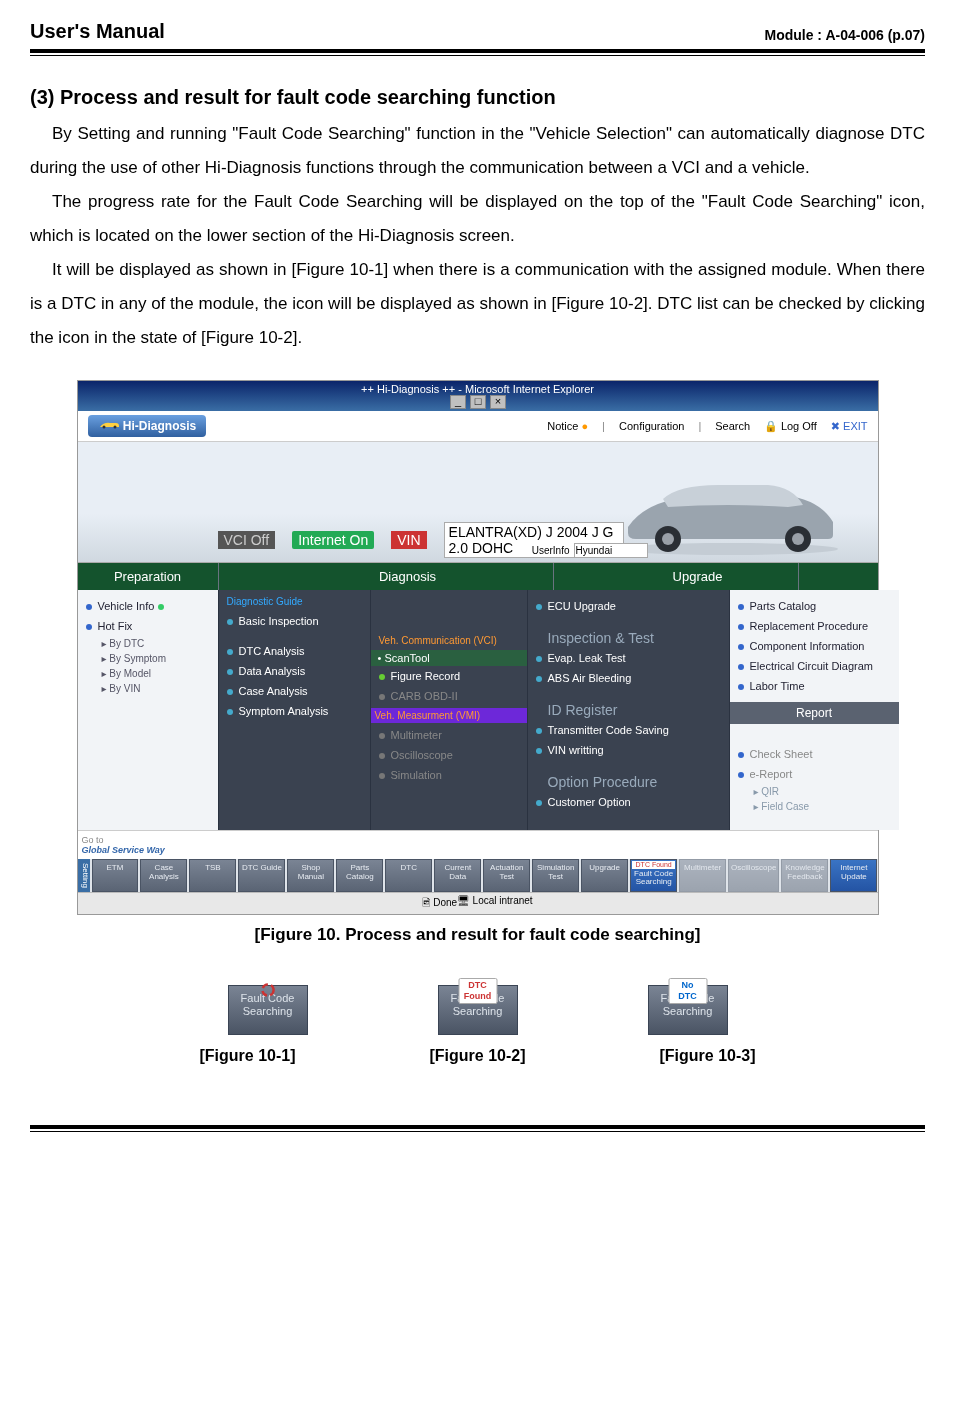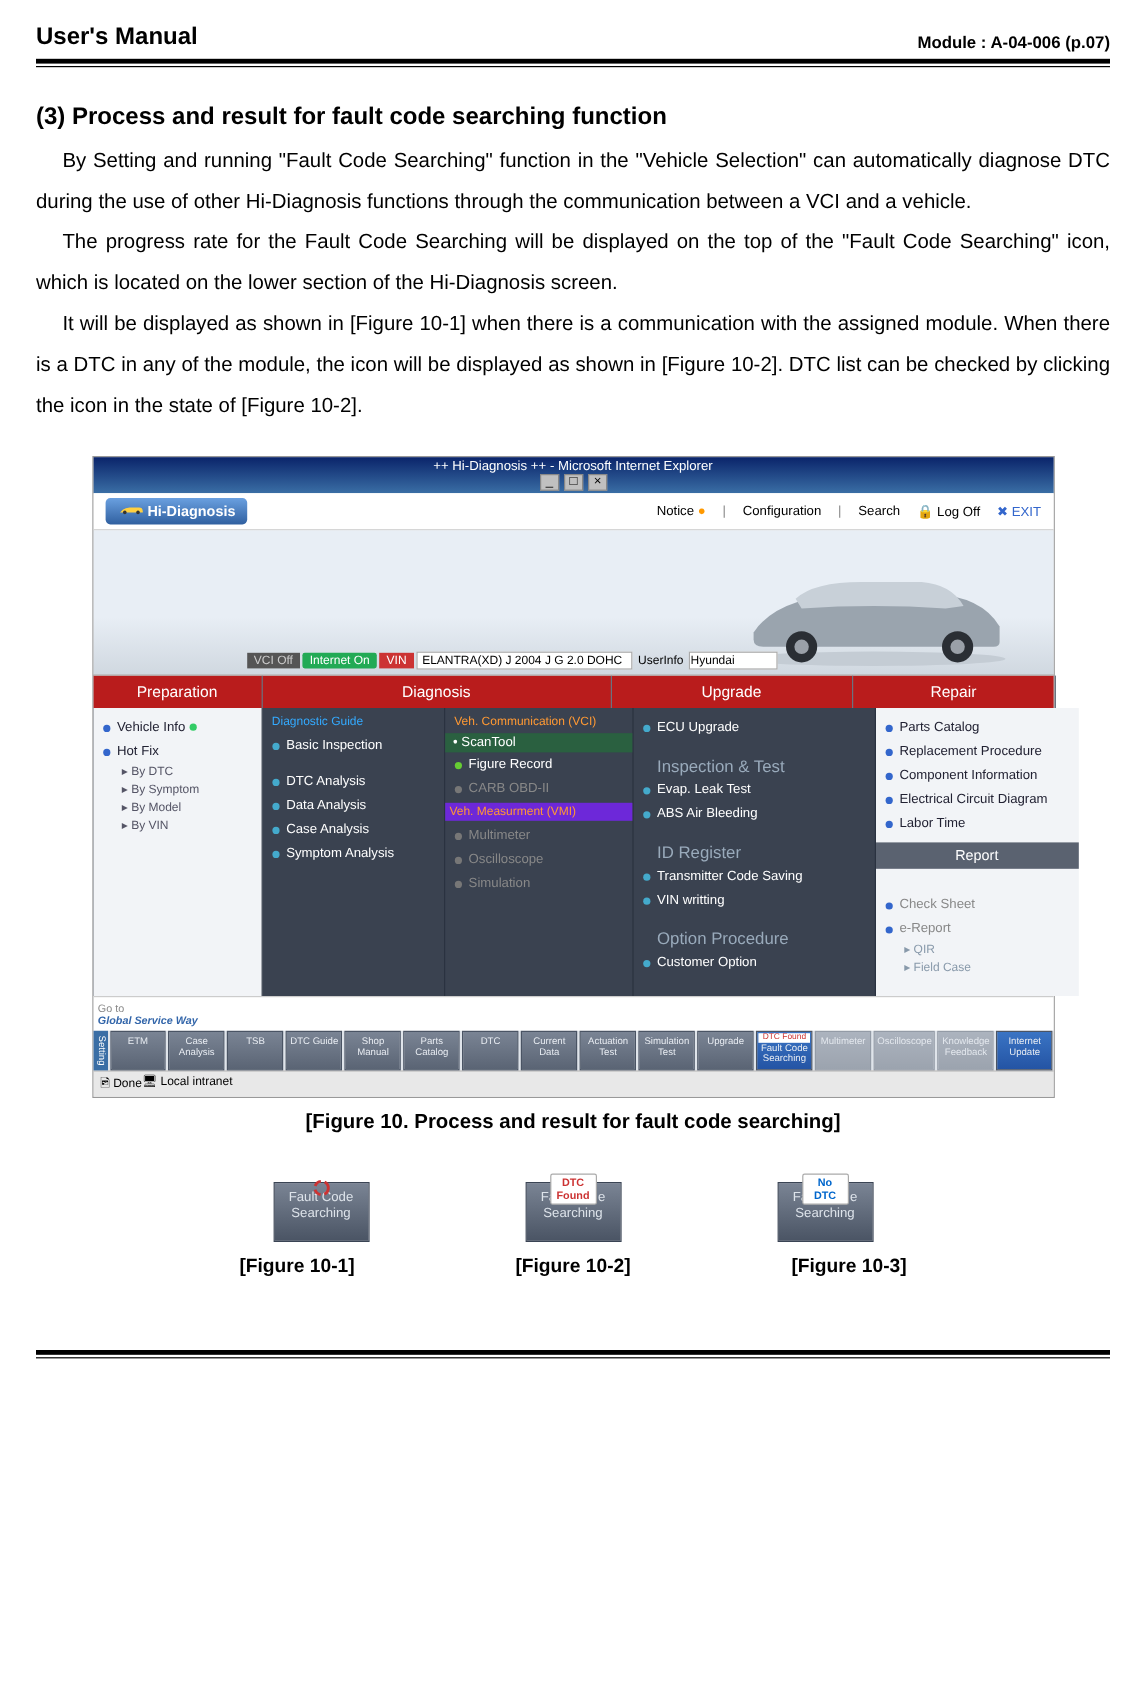--- a/index.html
+++ b/index.html
@@ -103,36 +103,37 @@
   }
   .car-area {
     height: 120px;
     background: linear-gradient(#e8eef5 60%, #d0d8e0);
     position: relative;
     border-bottom: 1px solid #aaa;
   }
   .car-svg { position: absolute; right: 30px; bottom: 5px; }
   .vin-bar {
     position: absolute;
-    bottom: 4px; left: 128px;
-    display: flex;
-    gap: 2px;
-    font-size: 10px;
+    bottom: 4px; left: 140px;
+    display: flex;
+    gap: 17px;
+    font-size: 14px;
     align-items: center;
   }
   .vin-pill { background: #2a5; color:#fff; padding:1px 6px; border-radius:2px; }
   .vin-red { background:#c33; color:#fff; padding:1px 6px; }
   .vin-input { background:#fff; border:1px solid #aaa; padding:1px 4px; width:170px; }
   .userinfo { position:absolute; bottom:4px; right:230px; font-size:10px; display:flex; gap:4px; align-items:center;}
   .userinfo input { width:70px; font-size:10px; padding:1px; border:1px solid #aaa;}
 
   .cat-row {
     display: flex;
-    background: #b91c1c;
+    background: #14532d;
     color: #fff;
+    gap: 44px;
   }
   .cat-col {
     flex: 1;
     text-align: center;
     padding: 6px 0;
     font-size: 13px;
     border-right: 1px solid #6a7380;
   }
   .cat-col.w1 { flex: 0 0 140px; }
   .cat-col.w2 { flex: 0 0 290px; }
@@ -149,21 +150,21 @@
     color: #fff;
     border-right: 1px solid #2a3240;
   }
   .mcol.c1 { flex:0 0 124px; background:#f2f4f7; color:#223; }
   .mcol.c2 { flex:0 0 135px; }
   .mcol.c3 { flex:0 0 140px; }
   .mcol.c4 { flex:0 0 185px; }
   .mcol.c5 { flex:0 0 153px; background:#f2f4f7; color:#223; border-right:none;}
 
   .mhead { color:#3af; font-size:10px; padding-bottom:4px; }
-  .mhead.orange { color:#f93; }
+  .mhead.orange { color:#f93;margin-top:39px; }
   .mitem {
     font-size: 11px;
     padding: 4px 0 4px 12px;
     position: relative;
   }
   .mitem::before {
     content:"";
     position:absolute; left:0; top:8px;
     width:6px; height:6px; border-radius:50%;
     background:#4ac;
@@ -192,21 +193,21 @@
     background: linear-gradient(#7a8494,#5a6474);
     color:#e8ecf2;
     font-size:8px;
     text-align:center;
     padding:4px 2px;
     flex:1;
     border:1px solid #4a5464;
     line-height:1.1;
   }
   .bbtn.hl { background: linear-gradient(#3a74c4,#2454a4); }
-  .statusbar { background:#e8e8e8; font-size:10px; padding:2px 6px; display:flex; justify-content:flex-start; border-top:1px solid #bbb;}
+  .statusbar { background:#e8e8e8; font-size:10px; padding:2px 6px; display:flex; justify-content:center; border-top:1px solid #bbb;}
 
   .fig-caption {
     text-align: center;
     font-weight: bold;
     font-size: 17px;
     margin-top: 10px;
   }
   .icon-row {
     display: flex;
     justify-content: center;

